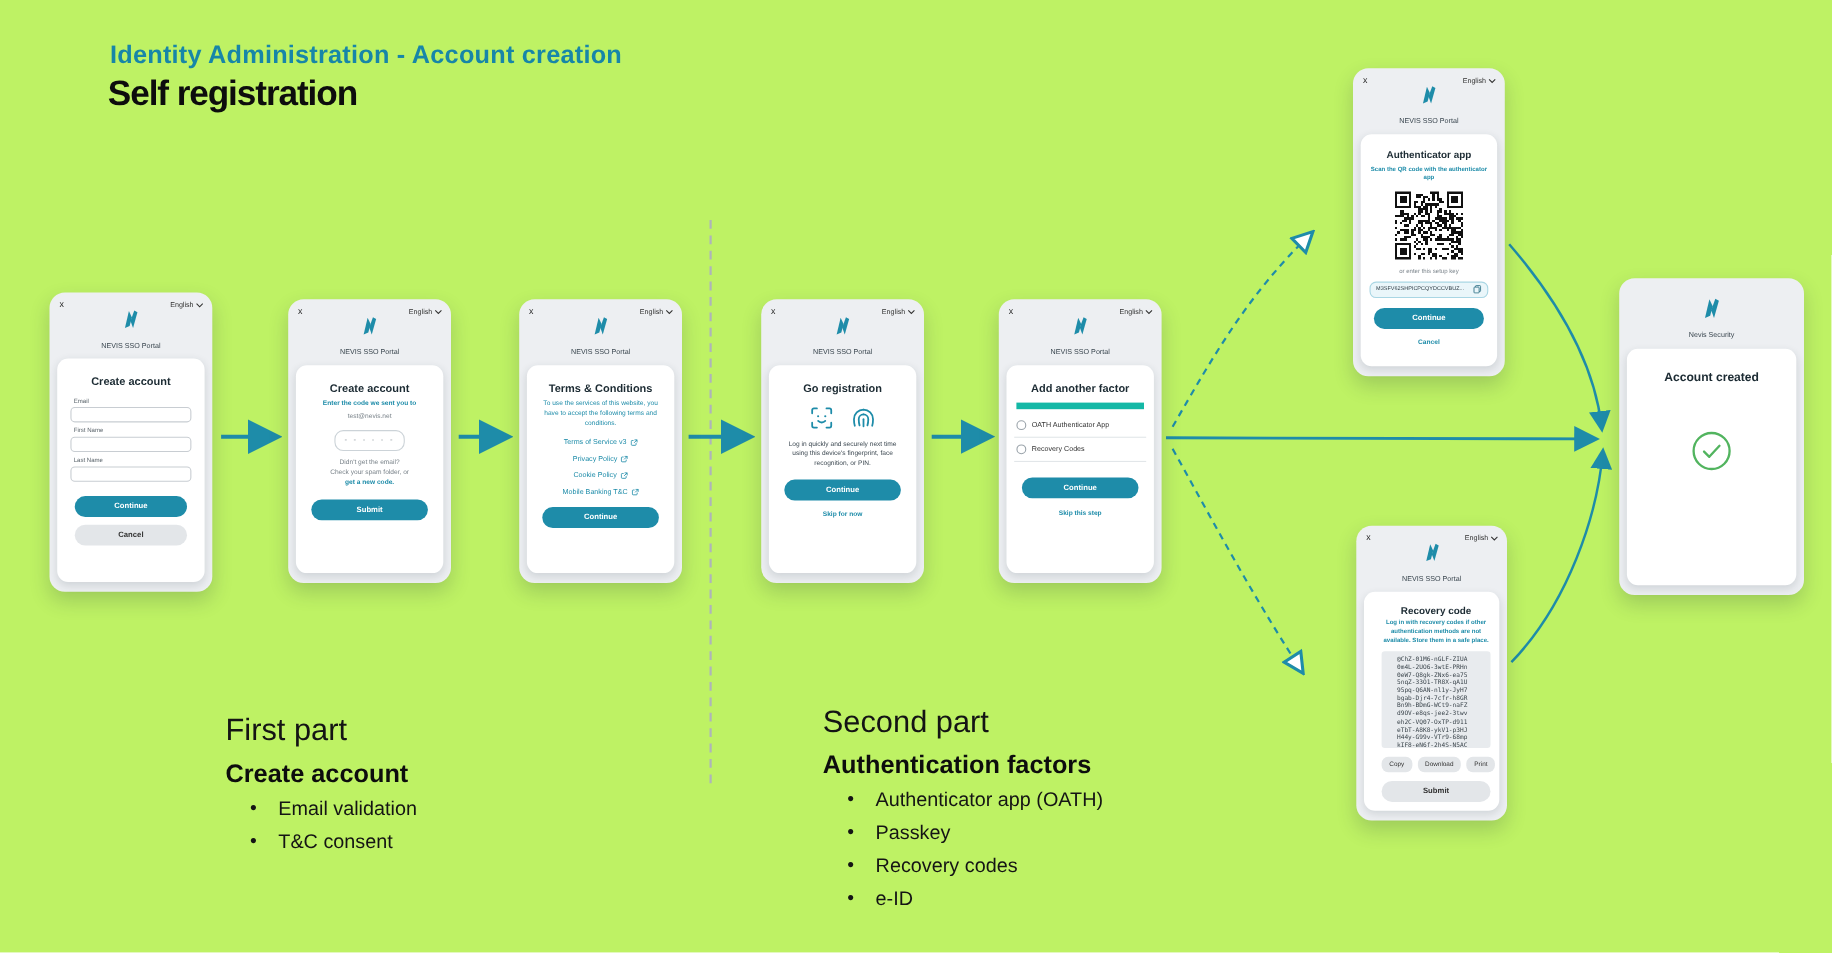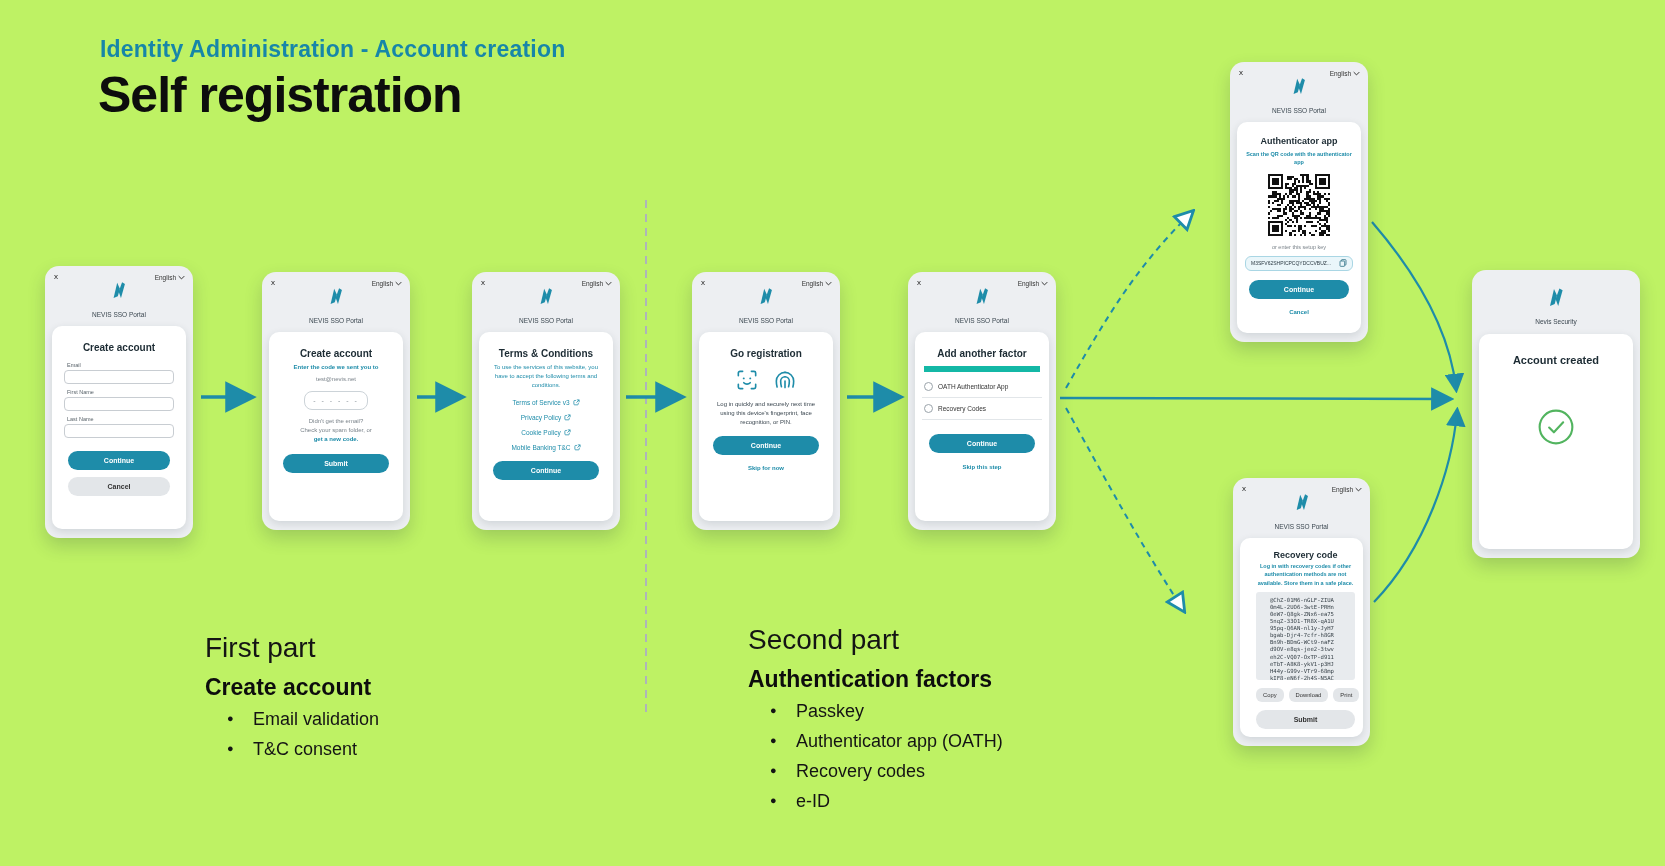--- a/index.html
+++ b/index.html
@@ -1,20 +1,20 @@
 <!DOCTYPE html>
 <html><head>
 <meta charset="utf-8">
 <style>
   html,body{margin:0;padding:0;background:#fff;}
   .canvas{position:relative;width:1665px;height:866px;background:#bef264;overflow:hidden;
           font-family:"Liberation Sans",sans-serif;color:#1c2b33;}
   
   .eyebrow{position:absolute;left:100px;top:36px;font-size:23px;font-weight:800;color:#1786A8;letter-spacing:.2px;}
-  .heading{position:absolute;left:98px;top:66px;font-size:50px;font-weight:800;color:#0d0d0d;letter-spacing:-1px;}
+  .heading{position:absolute;left:98px;top:66px;font-size:32px;font-weight:800;color:#0d0d0d;letter-spacing:-1px;}
   
   .phone{position:absolute;background:#edeff2;border-radius:14px;box-shadow:0 8px 18px rgba(30,50,60,.20);}
   .ph-close{position:absolute;left:9px;top:7px;font-size:8px;color:#222;line-height:1;}
   .ph-lang{position:absolute;right:8px;top:8px;font-size:6.5px;color:#333;display:flex;align-items:center;gap:2px;}
   .ph-logo{position:absolute;left:50%;transform:translateX(-50%);top:14px;}
   .ph-portal{position:absolute;top:45px;left:0;width:100%;text-align:center;font-size:6.5px;color:#3b4750;}
   .card{position:absolute;left:7px;right:7px;top:60px;bottom:9px;background:#fff;border-radius:10px;
         box-shadow:0 3px 8px rgba(30,50,60,.14);padding:10px 9px 8px;display:flex;flex-direction:column;align-items:center;box-sizing:border-box;}
   .sc-title{font-size:10px;font-weight:bold;color:#1c2b33;text-align:center;margin:6px 0 4px;}
   .btn{width:92%;border:none;border-radius:10px;text-align:center;font-weight:bold;font-size:7px;padding:6px 0;cursor:pointer;font-family:inherit;}
@@ -31,21 +31,21 @@
   .opt-row{display:flex;align-items:center;gap:5px;width:100%;padding:6px 2px;border-bottom:1px solid #e2e6e9;}
   .radio{width:7px;height:7px;border:1px solid #9aa3aa;border-radius:50%;flex:none;}
   .opt-label{font-size:6.5px;color:#333;}
   .codes{background:#e8ebee;border-radius:3px;width:100%;box-sizing:border-box;padding:5px 0 0 14px;height:103px;overflow:hidden;
          font-family:"DejaVu Sans Mono",monospace;font-size:5.6px;line-height:7.1px;color:#3a444b;white-space:pre-line;}
   .mini-btn{background:#e3e6e9;border:none;border-radius:6px;font-size:5.8px;color:#333;padding:4px 7px;cursor:pointer;font-family:inherit;}
   .key-pill{display:flex;align-items:center;gap:3px;background:#eaf6fa;border:1px solid #a9d6e4;border-radius:6px;
             width:100%;box-sizing:border-box;height:15px;padding:0 5px;margin-top:5px;}
   .key-text{font-size:5px;color:#2b3942;white-space:nowrap;overflow:hidden;flex:1;}
   
-  .note{position:absolute;}
+  .note{position:absolute;margin-top:16px;}
   .note-h{font-size:28px;font-weight:400;color:#141414;margin:0 0 10px;}
   .note-sub{font-size:23px;font-weight:800;color:#0d0d0d;margin:0 0 8px;}
   .note ul{list-style:none;margin:0;padding:0 0 0 22px;}
   .note li{font-size:18px;color:#141414;margin:0 0 9px;position:relative;padding-left:26px;}
   .note li::before{content:"●";position:absolute;left:0;top:3px;font-size:11px;}
   .overlay{position:absolute;left:0;top:0;z-index:0;}
   .phone{z-index:1;}
 </style>
 </head>
 <body>
@@ -323,21 +323,21 @@
 64eU-8C9j-xBez-eF16</div>
       <div style="display:flex;gap:5px;margin-top:8px;width:100%;justify-content:space-between;">
         <button class="mini-btn">Copy</button>
         <button class="mini-btn">Download</button>
         <button class="mini-btn">Print</button>
       </div>
       <button class="btn btn-gray" style="margin-top:8px;width:100%;">Submit</button>
     </div>
   </div>
 
-  <div class="phone" style="left:1472px;top:270px;width:168px;height:288px;">
+  <div class="phone" style="left:1472px;top:253px;width:168px;height:288px;">
     <span class="ph-logo" style="top:16px;"><svg width="20" height="22" viewBox="0 0 20 22">
           <path d="M4,20 L8,3 L11,9.5 L8.7,18 Z" fill="#1E8CA9"></path>
           <path d="M9.6,13 L13.4,2.5 L16.6,4.3 L12.2,20 Z" fill="#1E8CA9"></path>
         </svg></span>
     <div class="ph-portal" style="top:48px;">Nevis Security</div>
     <div class="card" style="top:64px;">
       <div class="sc-title" style="font-size:11px;margin-top:10px;">Account created</div>
       <svg width="38" height="38" viewBox="0 0 36 36" style="margin-top:38px;" fill="none">
         <circle cx="18" cy="18" r="15.5" stroke="#52B45F" stroke-width="2"></circle>
         <path d="M11.5 18.5l4.5 4.5 8.8-9.5" stroke="#52B45F" stroke-width="2" stroke-linecap="round" stroke-linejoin="round"></path>
@@ -351,20 +351,20 @@
     <ul>
       <li>Email validation</li>
       <li>T&amp;C consent</li>
     </ul>
   </div>
 
   <div class="note" style="left:748px;top:624px;width:340px;">
     <div class="note-h">Second part</div>
     <div class="note-sub">Authentication factors</div>
     <ul>
+      <li>Authenticator app (OATH)</li>
       <li>Passkey</li>
-      <li>Authenticator app (OATH)</li>
       <li>Recovery codes</li>
       <li>e-ID</li>
     </ul>
   </div>
 
 </div>
 
 </body></html>

